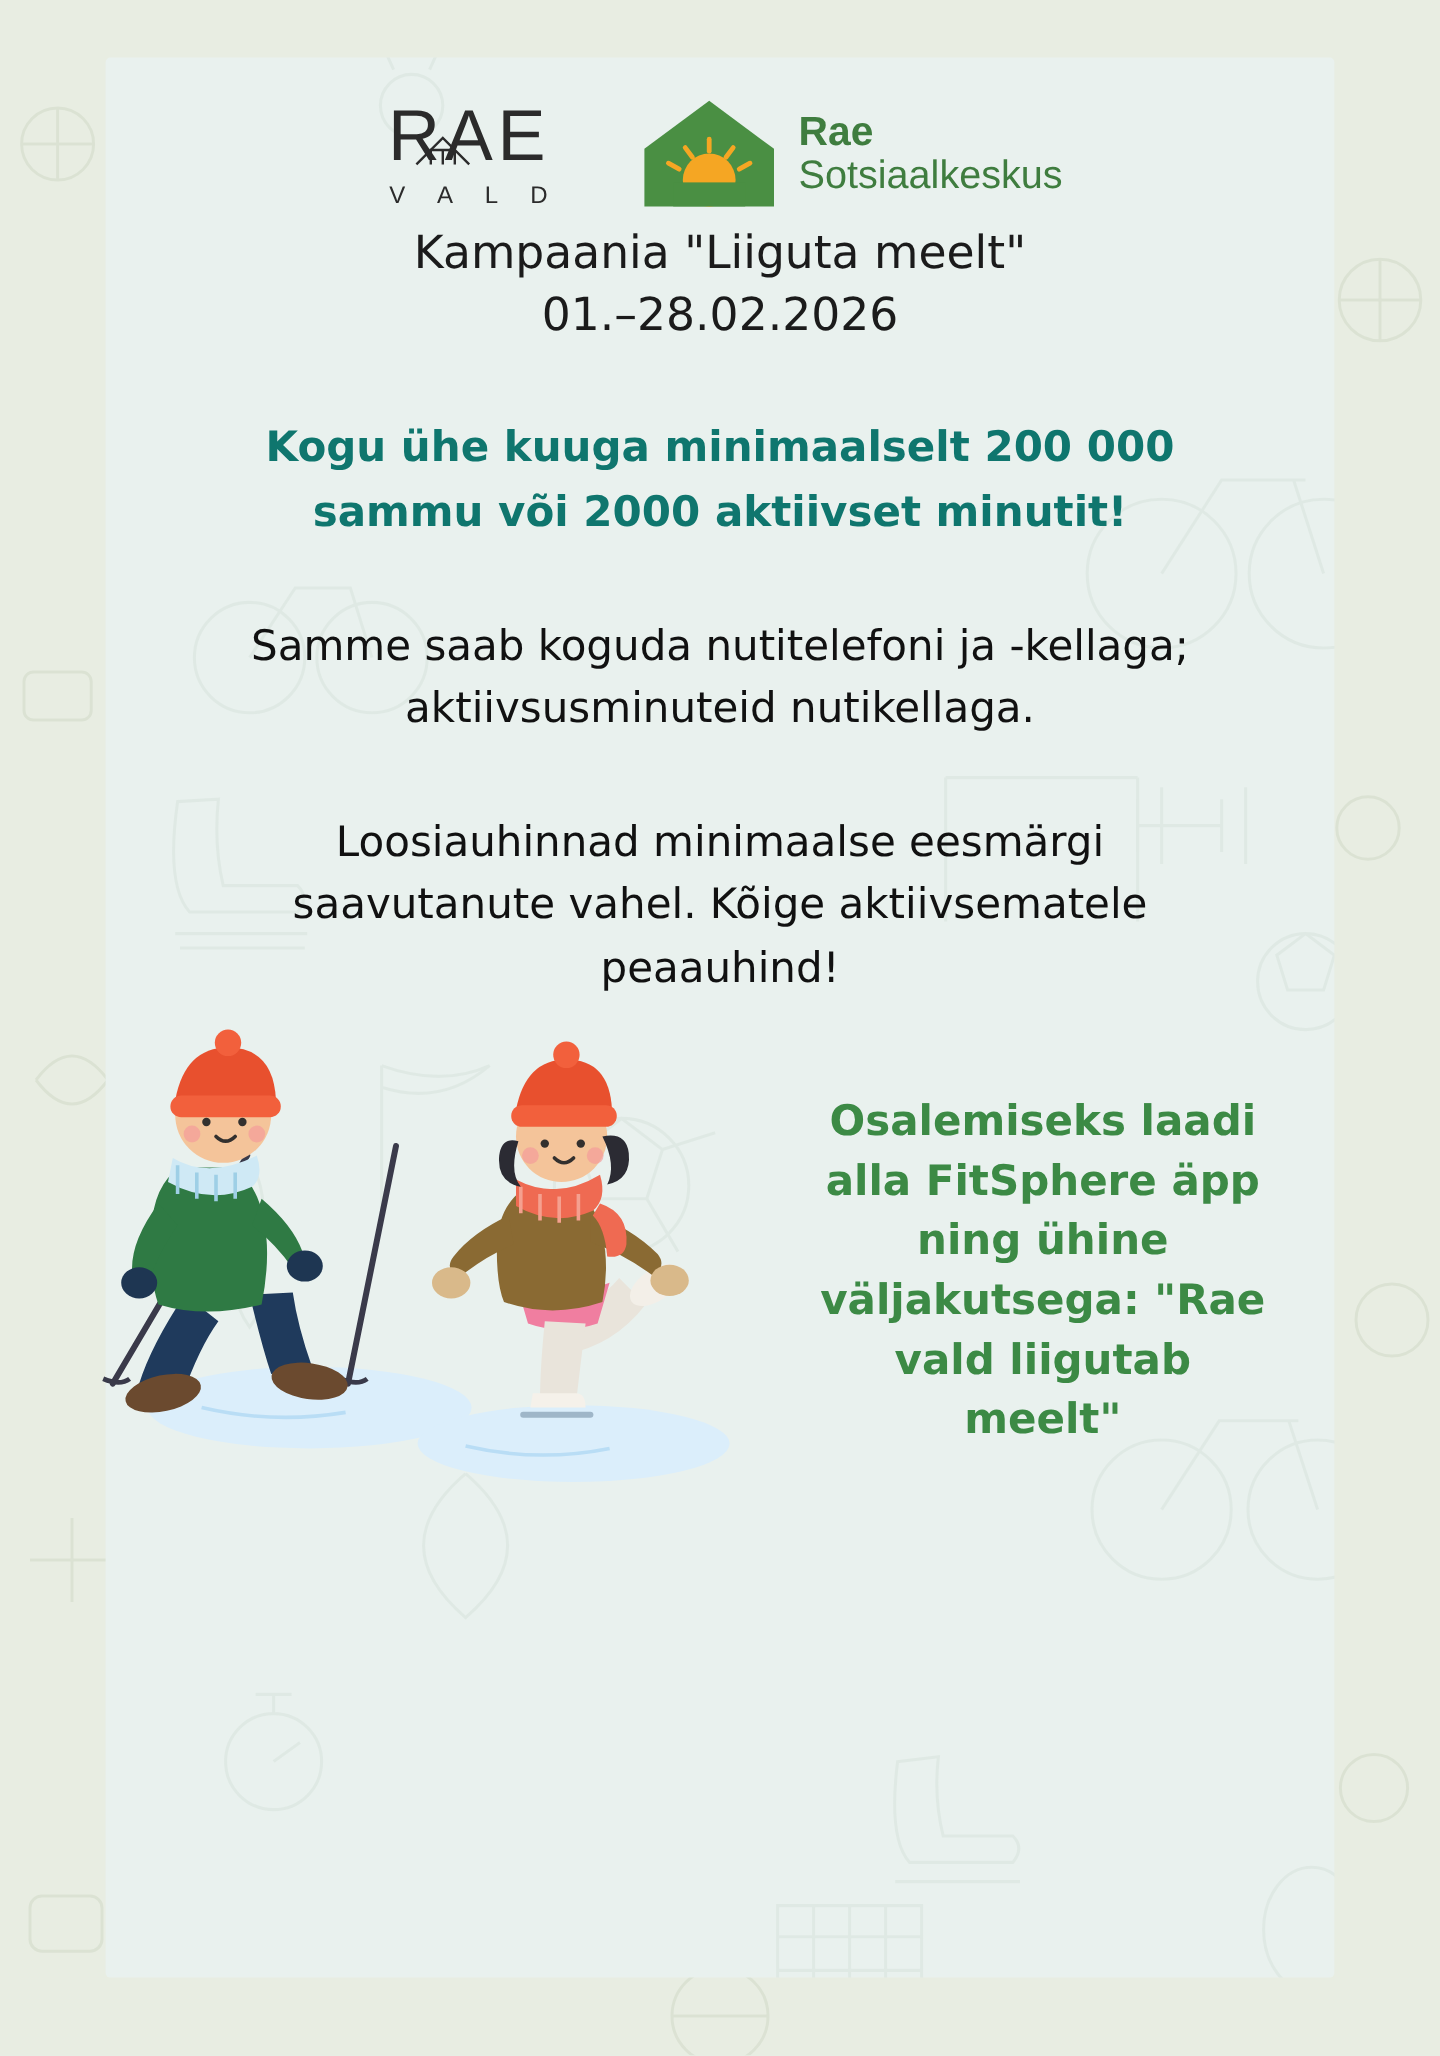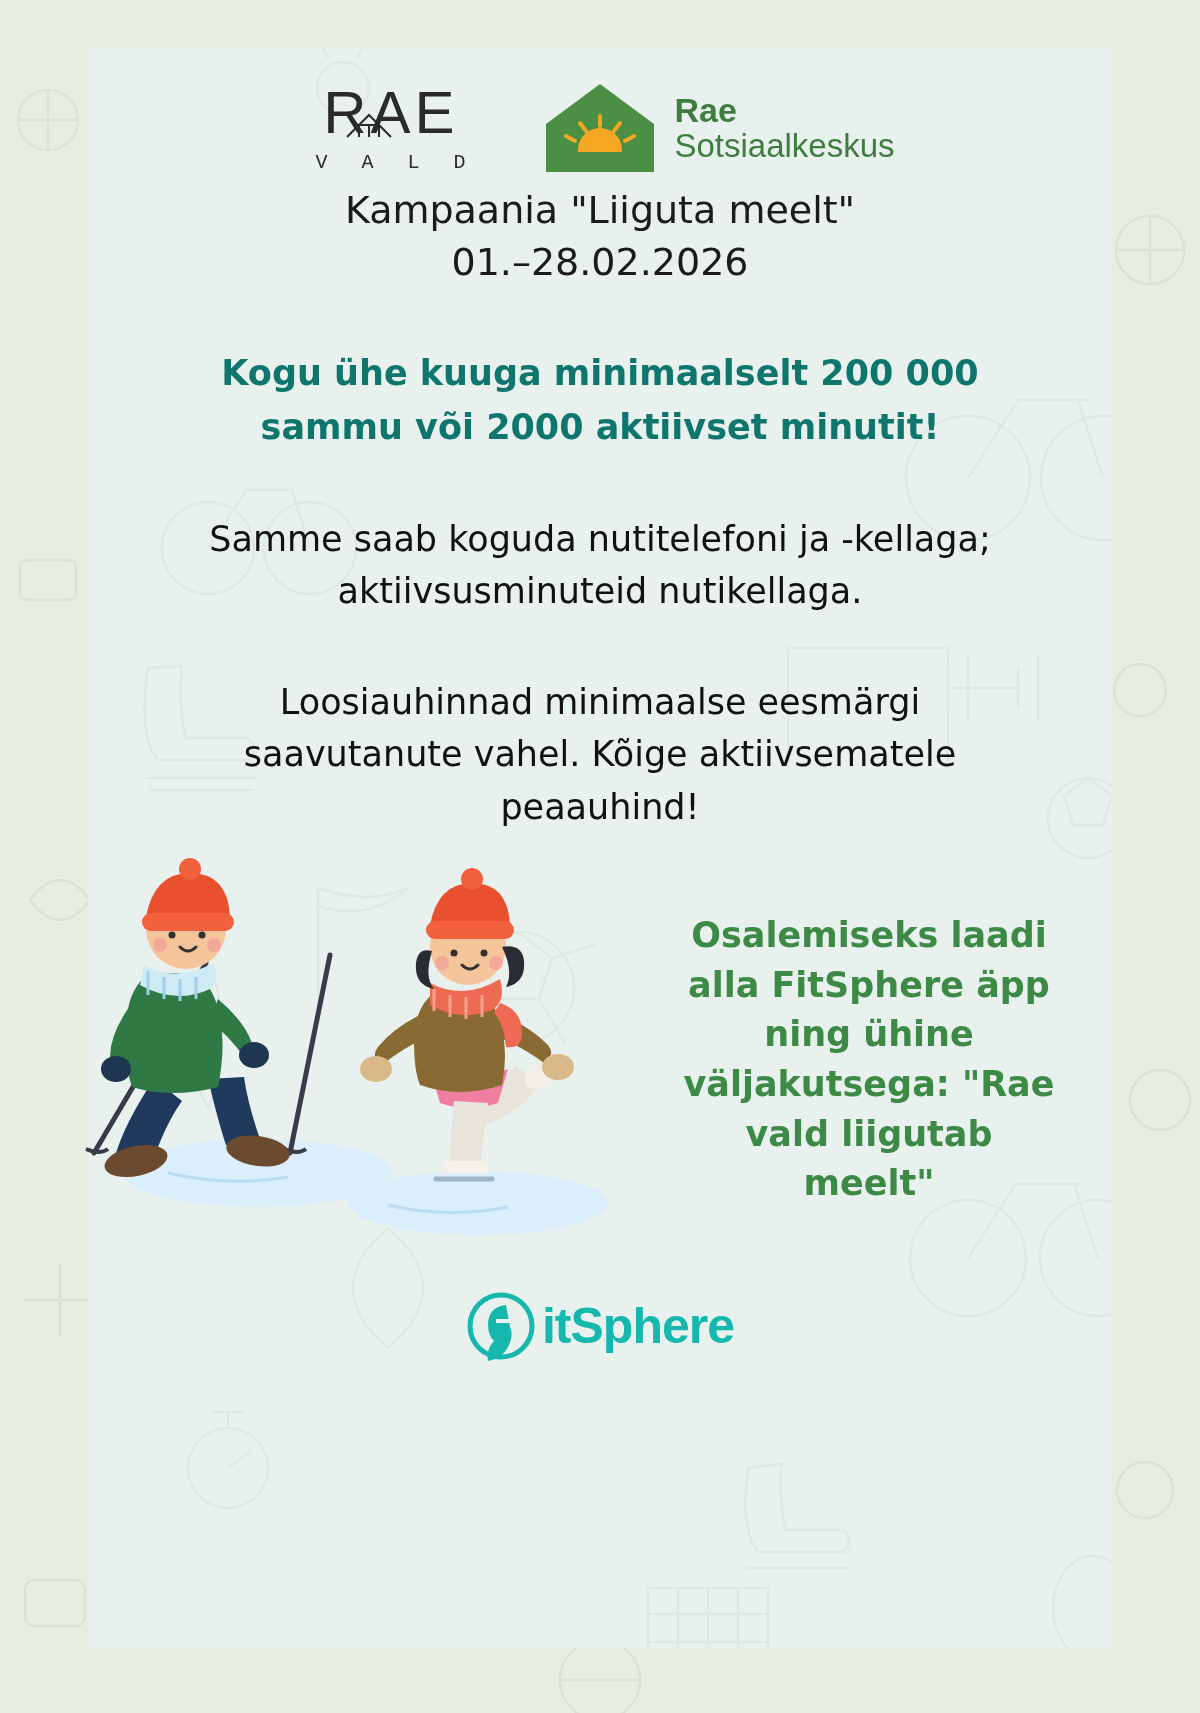--- a/index.html
+++ b/index.html
@@ -72,21 +72,21 @@
     color: #2b2b2b;
     font-family: "Liberation Sans", sans-serif;
     font-weight: 400;
   }
   .rae-vald-sub {
     font-size: 20px;
     letter-spacing: 11px;
     color: #2b2b2b;
     margin-top: 10px;
     padding-left: 10px;
-    font-family: Liberation Mono, monospace;
+    font-family: Liberation Sans, sans-serif;
   }
   .sots-logo {
     display: flex;
     align-items: center;
     gap: 14px;
   }
   .sots-text {
     line-height: 1.05;
   }
   .sots-text .l1 {
@@ -388,24 +388,16 @@
           <circle cx="396" cy="110" r="3.5" fill="#33302e"></circle>
           <circle cx="426" cy="110" r="3.5" fill="#33302e"></circle>
           <path d="M404 122 q8 8 16 0" stroke="#33302e" stroke-width="3" fill="none" stroke-linecap="round"></path>
           <circle cx="384" cy="120" r="7" fill="#f59a9a" opacity="0.65"></circle>
           <circle cx="438" cy="120" r="7" fill="#f59a9a" opacity="0.65"></circle>
         </svg>
 
         <div class="cta">Osalemiseks laadi alla FitSphere äpp ning ühine väljakutsega: "Rae vald liigutab meelt"</div>
       </div>
 
-      <div class="fit-logo">
-        <svg width="70" height="70" viewBox="0 0 70 70">
-          <circle cx="35" cy="35" r="31" fill="none" stroke="#16b8ad" stroke-width="5"></circle>
-          <path d="M40 14 q-18 2 -18 20 q0 10 6 16 q-8 8 -6 20 q14 -2 20 -14 q6 -12 2 -20" fill="#16b8ad"></path>
-          <path d="M30 30 h18" stroke="#e9f1ee" stroke-width="4"></path>
-        </svg>
-        <div class="fit-word">itSphere</div>
-      </div>
 
     </div>
   </div>
 </div>
 
 </body></html>

